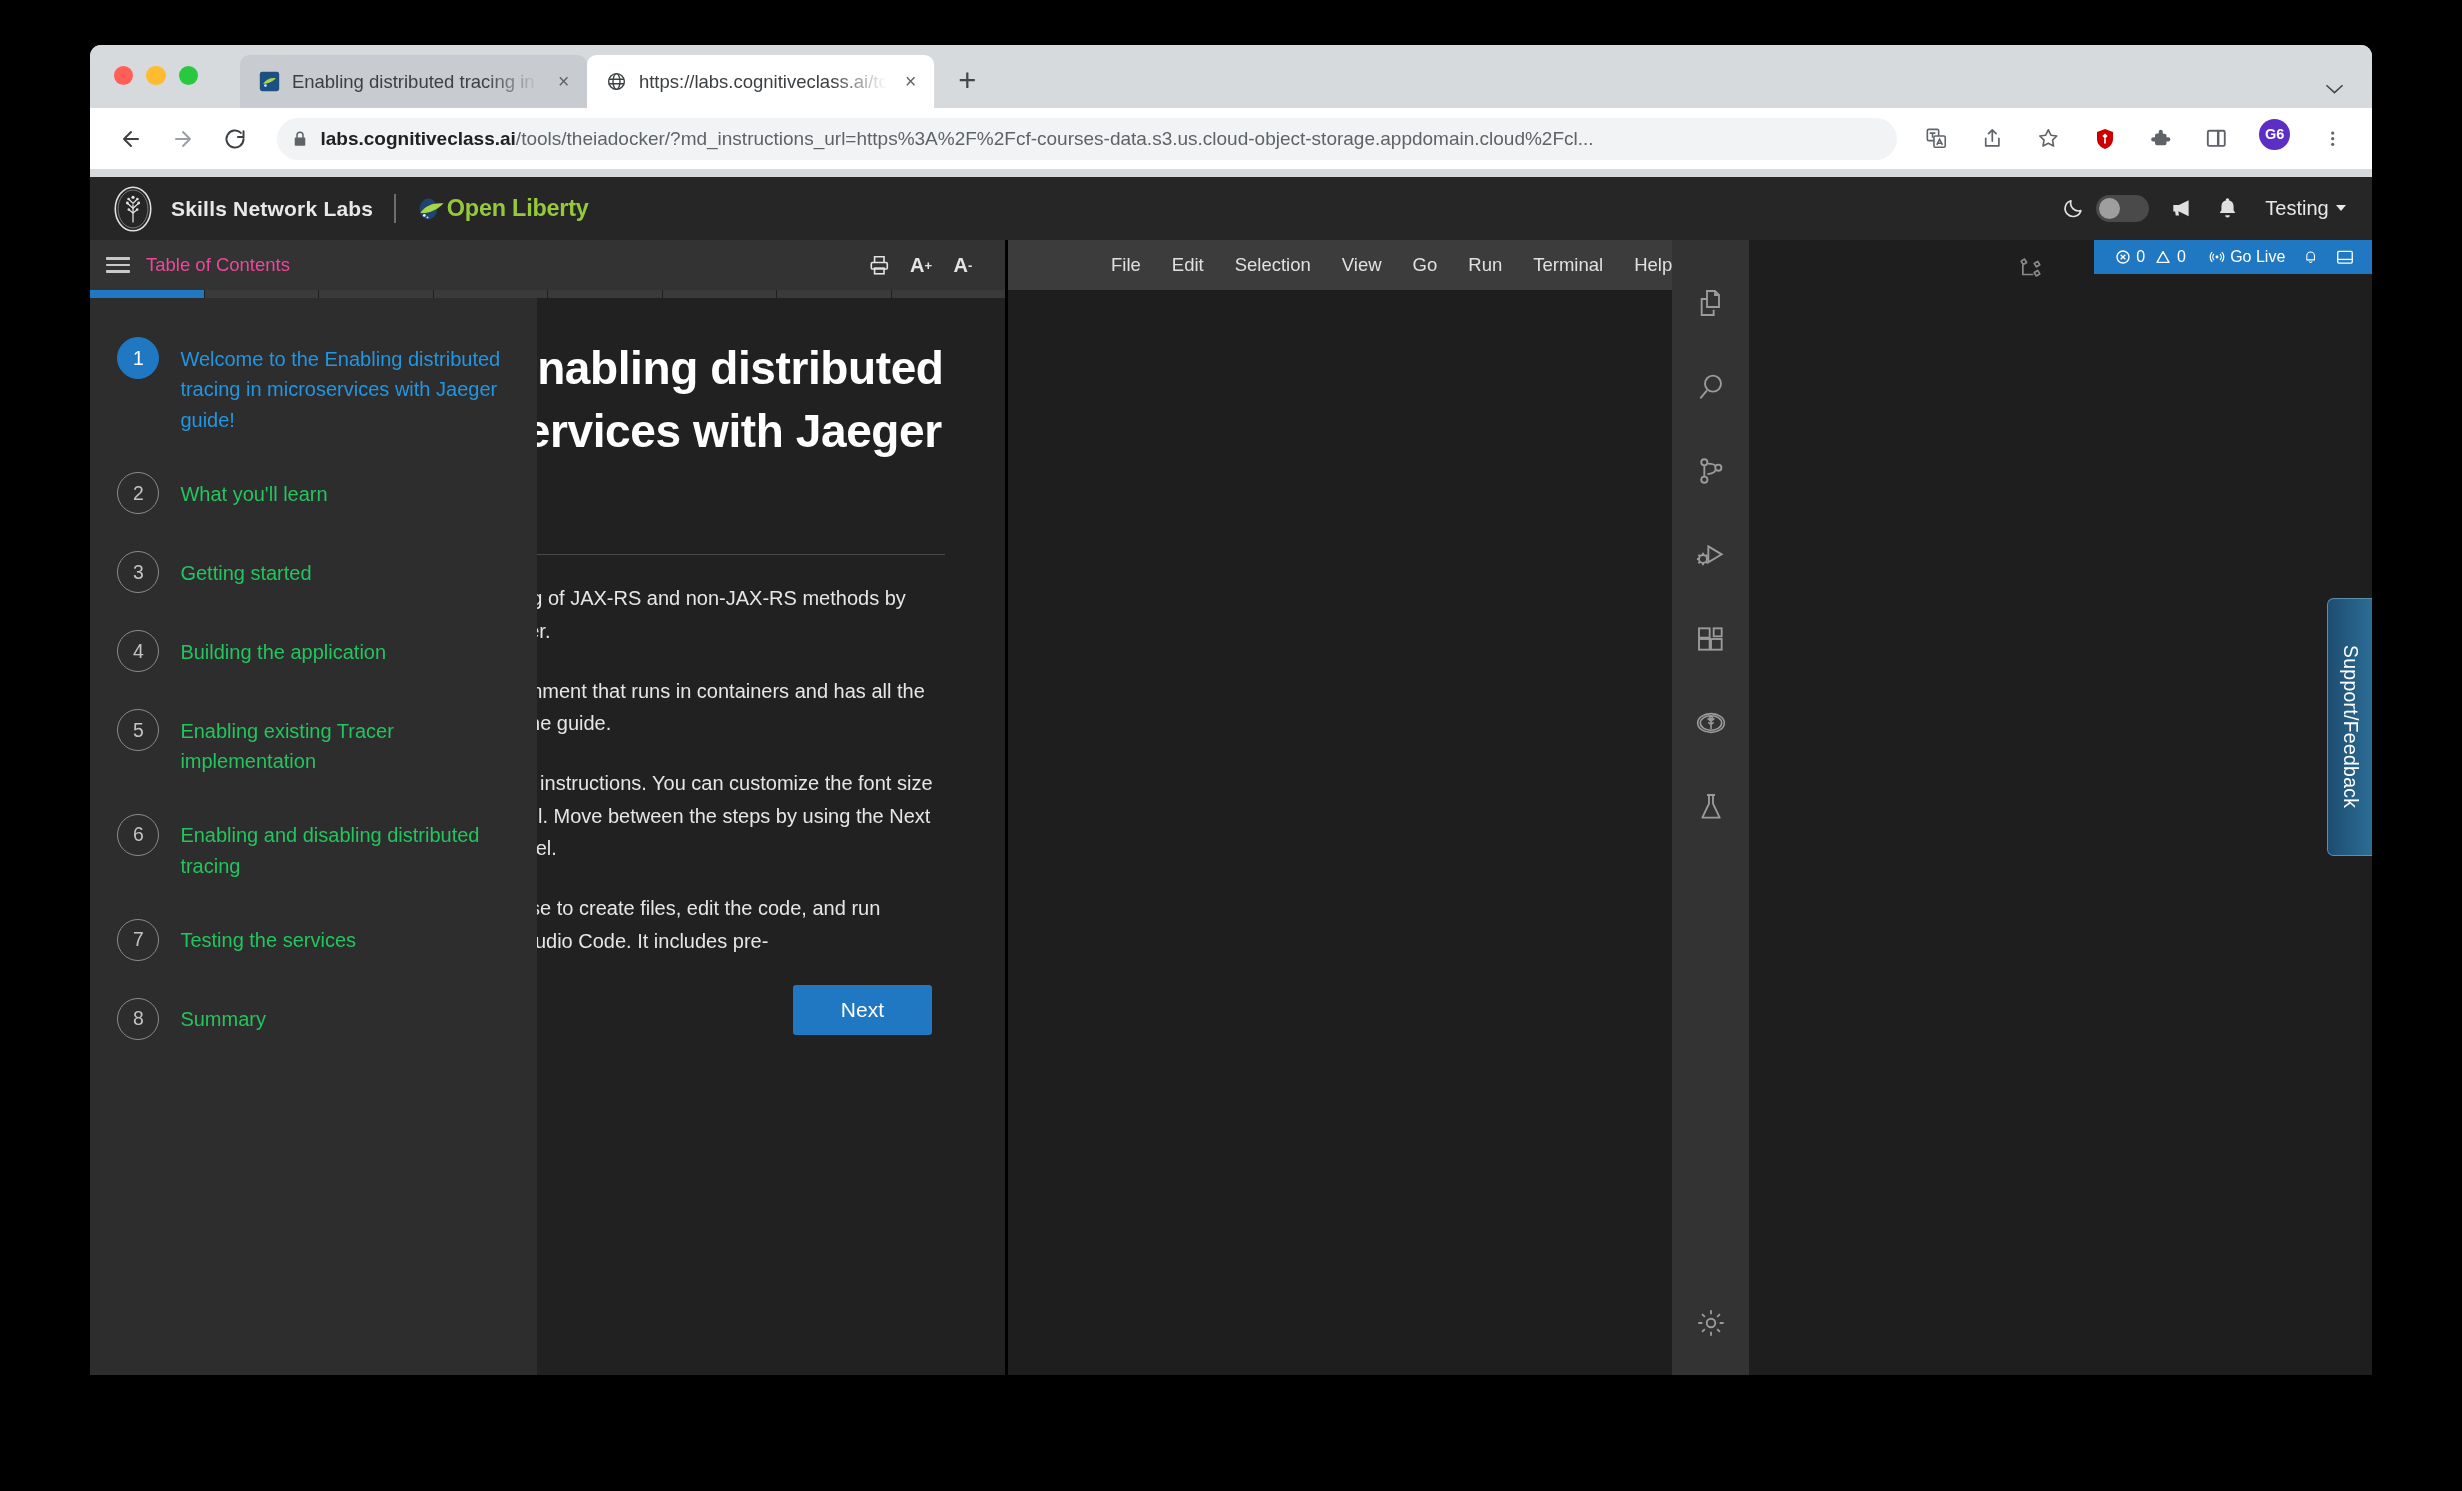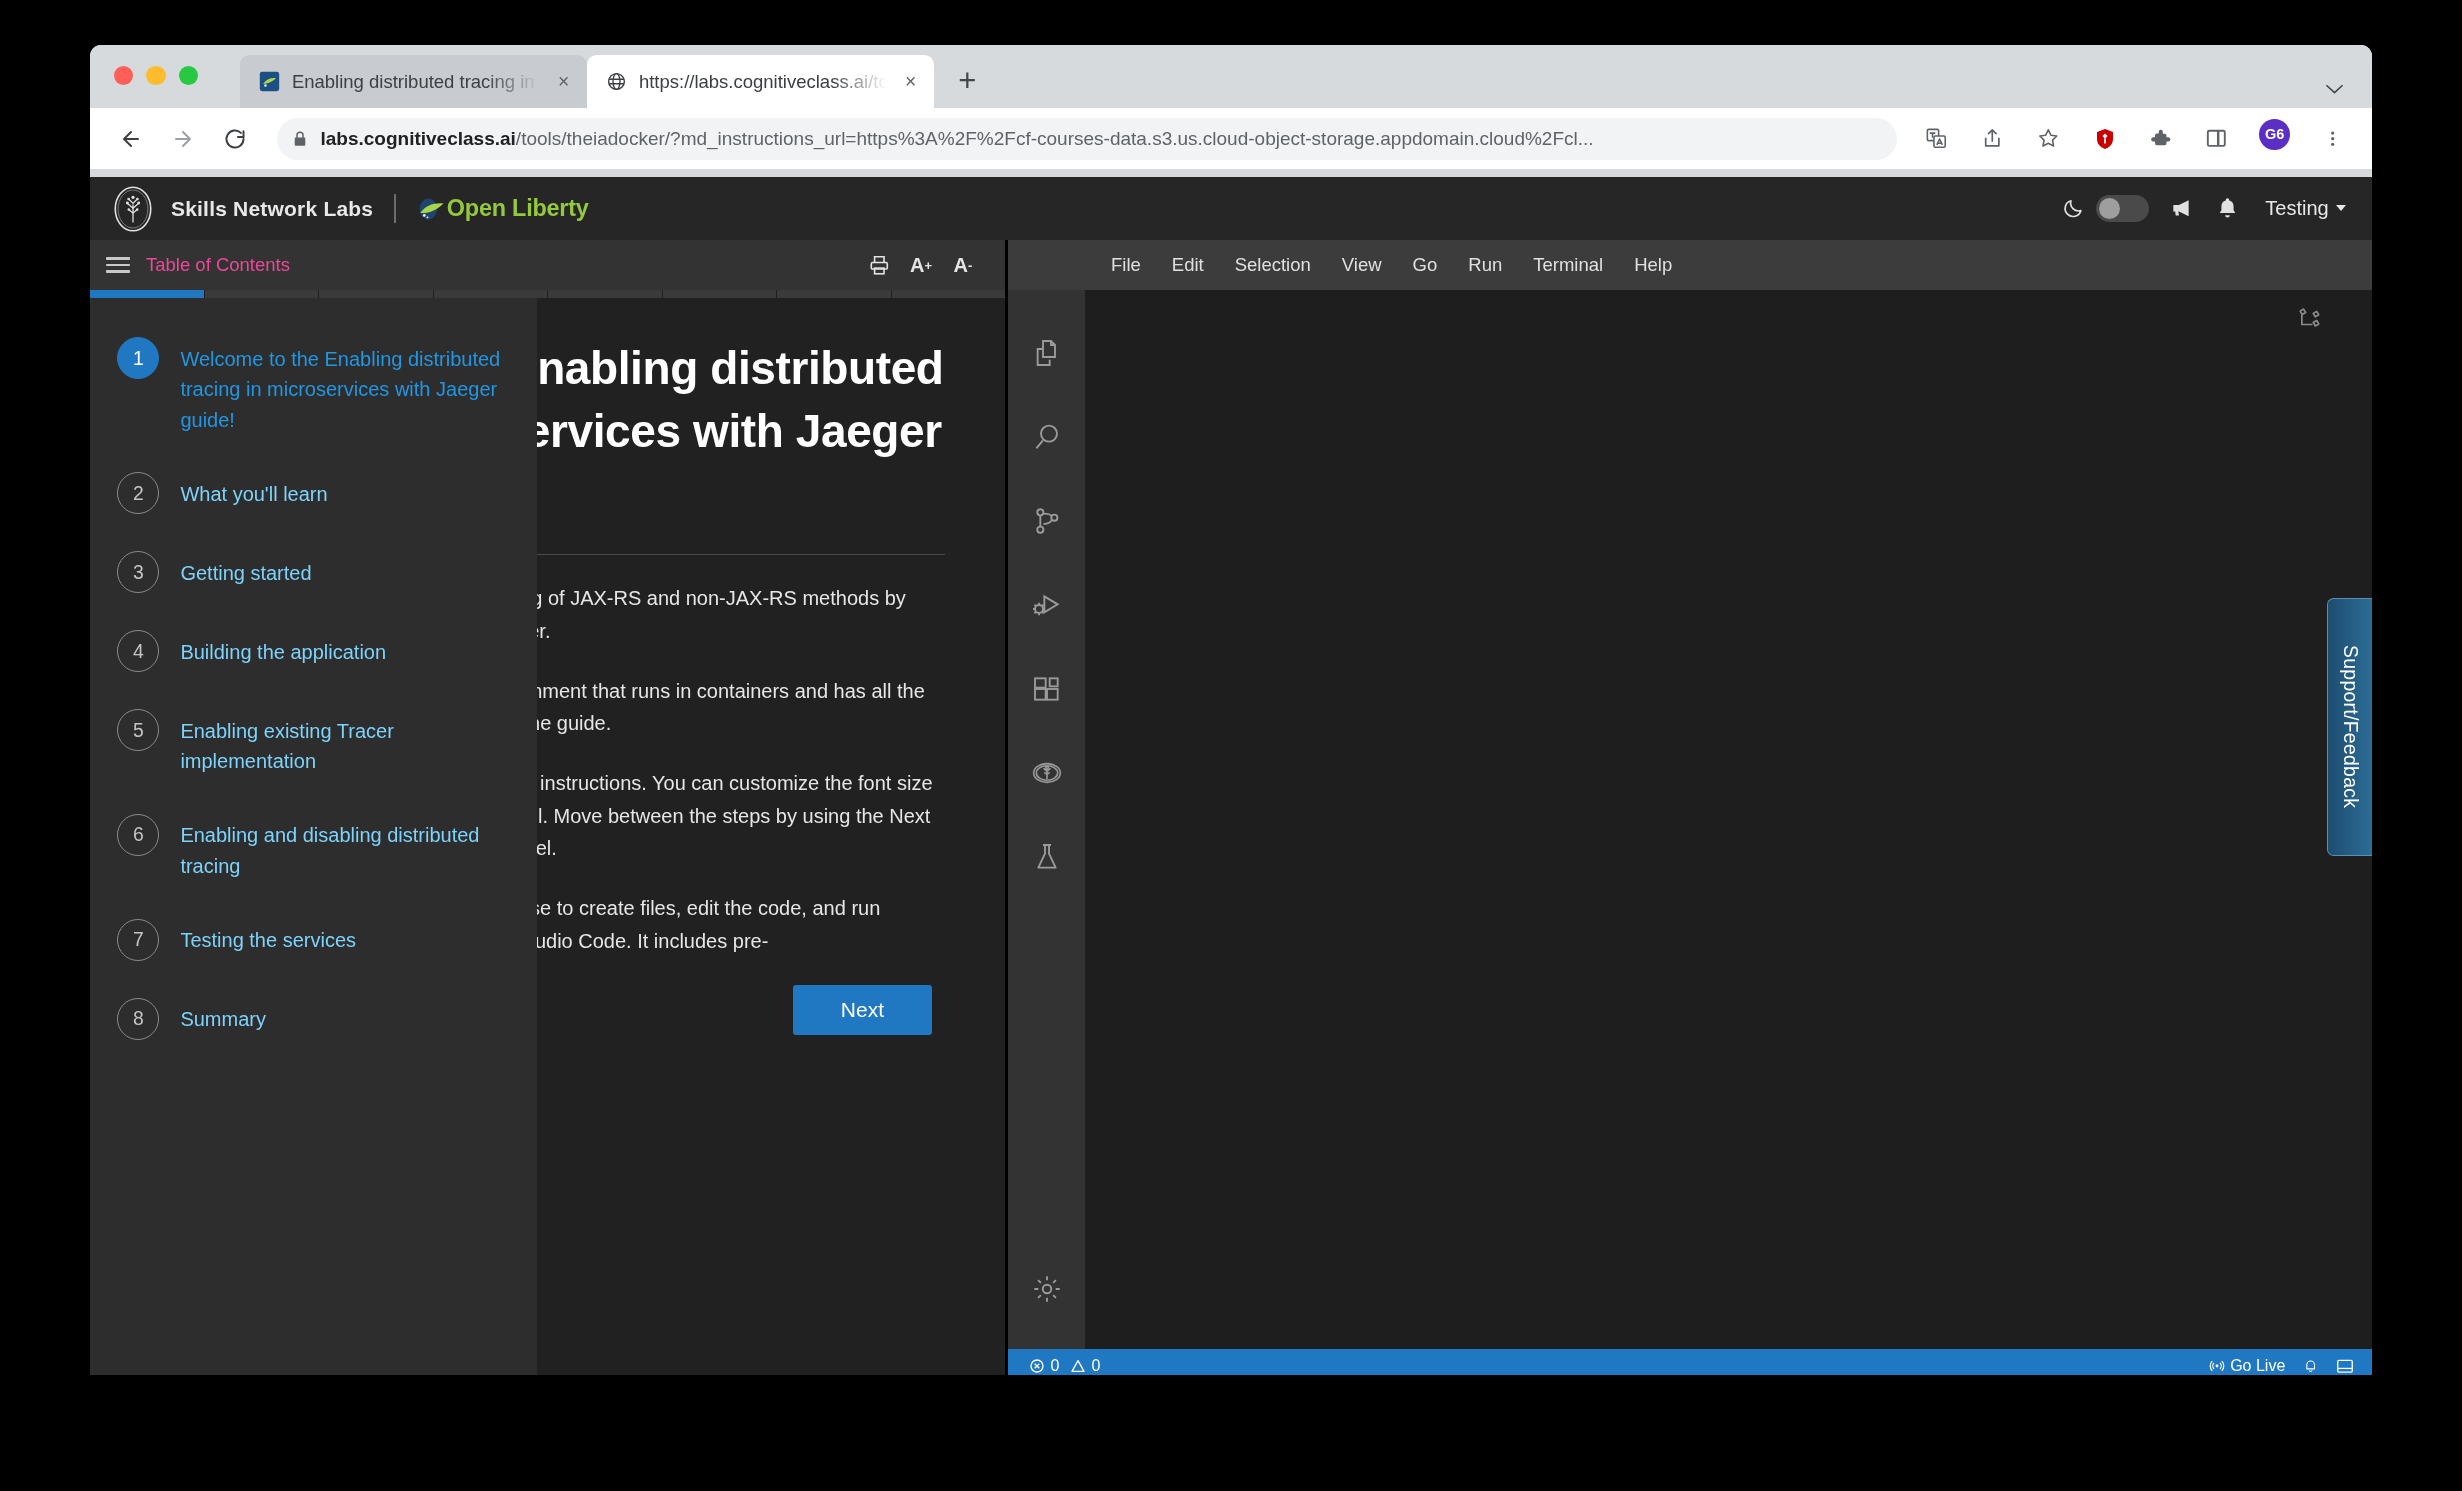--- a/index.html
+++ b/index.html
@@ -330,33 +330,33 @@
     font-size: 19.4px;
     display: flex; align-items: center; justify-content: center;
     flex: none;
   }
   .toc-item.active .toc-num {
     background: #1f78c1;
     border-color: #1f78c1;
     color: #ffffff;
   }
   .toc-text {
-    color: #7dd3fc;
+    color: #22c55e;
     font-size: 20px;
     line-height: 1.53;
     padding-top: 6.5px;
   }
   .toc-item.active .toc-text { color: #2196e3; }
 
   
   .vscode {
     flex: 1;
     background: #1e1e1e;
     display: flex;
-    flex-direction: column;
+    flex-direction: row;
     position: relative;
     border-left: 3.2px solid #000;
   }
   .vs-menubar {
     height: 50px;
     background: #3c3c3c;
     display: flex;
     align-items: center;
     padding-left: 103px;
     gap: 31px;

